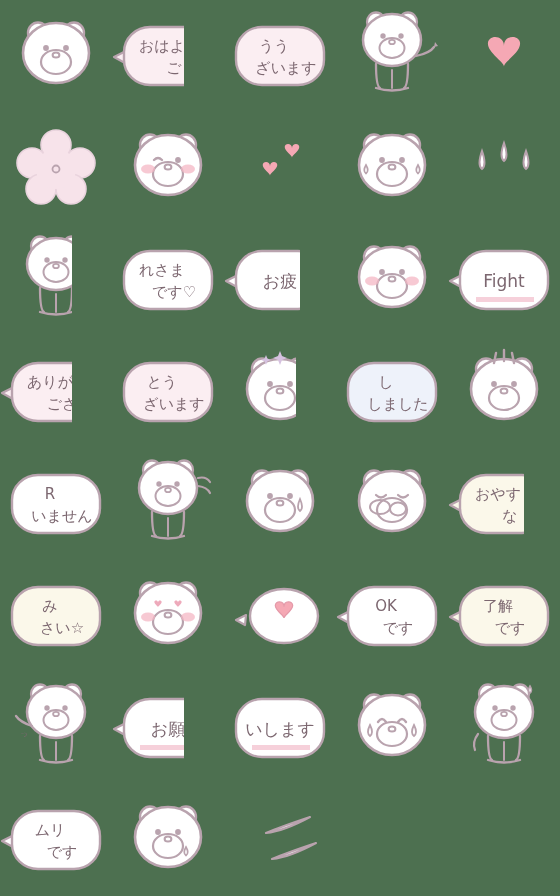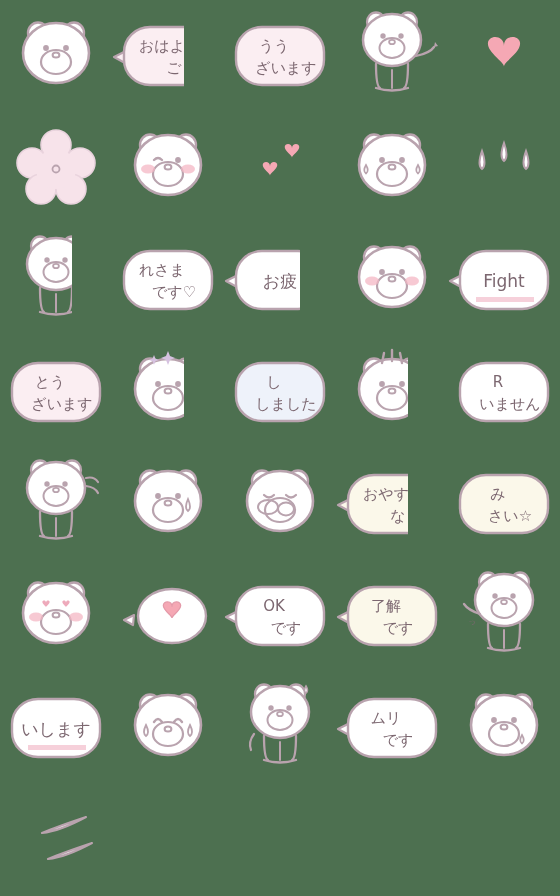--- a/index.html
+++ b/index.html
@@ -191,20 +191,29 @@
     <div class="cell">
       <svg width="112" height="90" viewBox="0 0 112 90">
         <path d="M14 40 l-12 6 l11 6 z" fill="#ffffff" stroke="#b9a3ae" stroke-width="2.2" stroke-linejoin="round"></path>
         <rect x="12" y="16" width="88" height="58" rx="26" ry="25" fill="#ffffff" stroke="#b9a3ae" stroke-width="2.4"></rect>
         <rect x="28" y="62" width="58" height="5" fill="#eeaabb" opacity="0.55"></rect>
         <text class="jp" x="56" y="52" font-size="17" text-anchor="middle">Fight</text>
       </svg>
     </div>
     <div class="cell">
       <svg width="112" height="90" viewBox="0 0 112 90">
+        <path d="M14 40 l-12 6 l11 6 z" fill="#fbeef2" stroke="#b9a3ae" stroke-width="2.2" stroke-linejoin="round"></path>
+        <rect x="12" y="16" width="88" height="58" rx="26" ry="25" fill="#fbeef2" stroke="#b9a3ae" stroke-width="2.4"></rect>
+        <text class="jp" x="50" y="40" font-size="15" text-anchor="middle">ありが</text>
+           <text class="jp" x="62" y="62" font-size="15" text-anchor="middle">ごさ</text>
+        <rect x="76" y="-10" width="60" height="120" fill="#4d7050"></rect>
+      </svg>
+    </div>
+    <div class="cell">
+      <svg width="112" height="90" viewBox="0 0 112 90">
         <rect x="12" y="16" width="88" height="58" rx="26" ry="25" fill="#fbeef2" stroke="#b9a3ae" stroke-width="2.4"></rect>
         <text class="jp" x="50" y="40" font-size="15" text-anchor="middle">とう</text>
            <text class="jp" x="62" y="62" font-size="15" text-anchor="middle">ざいます</text>
         <rect x="-40" y="-10" width="36" height="120" fill="#4d7050"></rect>
       </svg>
     </div>
     <div class="cell">
       <svg width="112" height="90" viewBox="0 0 112 90">
     <ellipse cx="38" cy="22" rx="10" ry="10.5" fill="#ffffff" stroke="#b9a3ae" stroke-width="2.4"></ellipse>
     <ellipse cx="74" cy="22" rx="10" ry="10.5" fill="#ffffff" stroke="#b9a3ae" stroke-width="2.4"></ellipse>
@@ -348,20 +357,29 @@
     <ellipse cx="56" cy="36" rx="2.9" ry="2.2" fill="none" stroke="#b9a3ae" stroke-width="1.8"></ellipse>
     <path d="M40 58 q0 22 4 24 M72 58 q0 22 -4 24" fill="none" stroke="#b9a3ae" stroke-width="2.3" stroke-linecap="round"></path>
     <path d="M40 82 q16 5 32 0" fill="none" stroke="#b9a3ae" stroke-width="2.3" stroke-linecap="round"></path>
     <path d="M56 64 v18" fill="none" stroke="#b9a3ae" stroke-width="2" stroke-linecap="round"></path>
     <path d="M32 48 q-12 -4 -16 -10" stroke="#b9a3ae" stroke-width="2.3" fill="none" stroke-linecap="round"></path>
                  <text class="jp" x="20" y="58" font-size="8">っ</text>
       </svg>
     </div>
     <div class="cell">
       <svg width="112" height="90" viewBox="0 0 112 90">
+        <path d="M14 40 l-12 6 l11 6 z" fill="#ffffff" stroke="#b9a3ae" stroke-width="2.2" stroke-linejoin="round"></path>
+        <rect x="12" y="16" width="88" height="58" rx="26" ry="25" fill="#ffffff" stroke="#b9a3ae" stroke-width="2.4"></rect>
+        <rect x="28" y="62" width="58" height="5" fill="#eeaabb" opacity="0.55"></rect>
+        <text class="jp" x="56" y="52" font-size="17" text-anchor="middle">お願</text>
+        <rect x="76" y="-10" width="60" height="120" fill="#4d7050"></rect>
+      </svg>
+    </div>
+    <div class="cell">
+      <svg width="112" height="90" viewBox="0 0 112 90">
         <rect x="12" y="16" width="88" height="58" rx="26" ry="25" fill="#ffffff" stroke="#b9a3ae" stroke-width="2.4"></rect>
         <rect x="28" y="62" width="58" height="5" fill="#eeaabb" opacity="0.55"></rect>
         <text class="jp" x="56" y="52" font-size="17" text-anchor="middle">いします</text>
         <rect x="-40" y="-10" width="36" height="120" fill="#4d7050"></rect>
       </svg>
     </div>
     <div class="cell">
       <svg width="112" height="90" viewBox="0 0 112 90">
     <ellipse cx="38" cy="22" rx="10" ry="10.5" fill="#ffffff" stroke="#b9a3ae" stroke-width="2.4"></ellipse>
     <ellipse cx="74" cy="22" rx="10" ry="10.5" fill="#ffffff" stroke="#b9a3ae" stroke-width="2.4"></ellipse>

